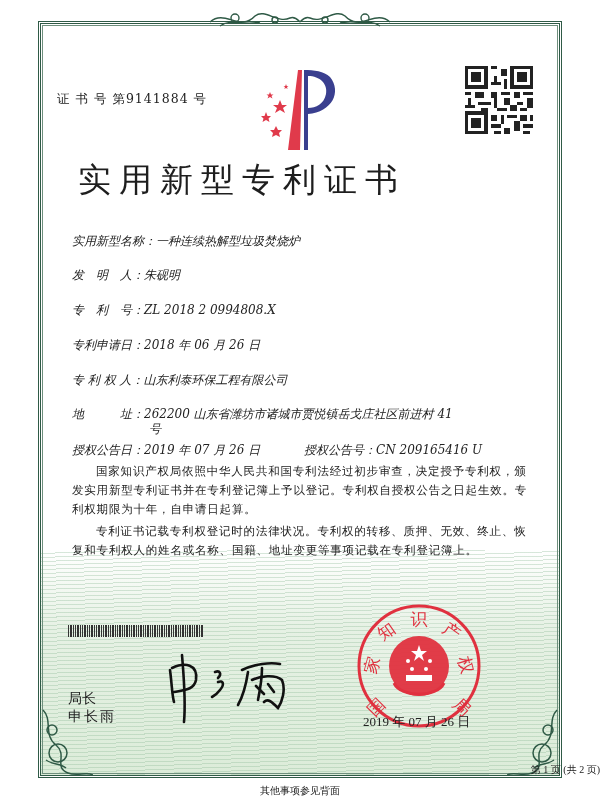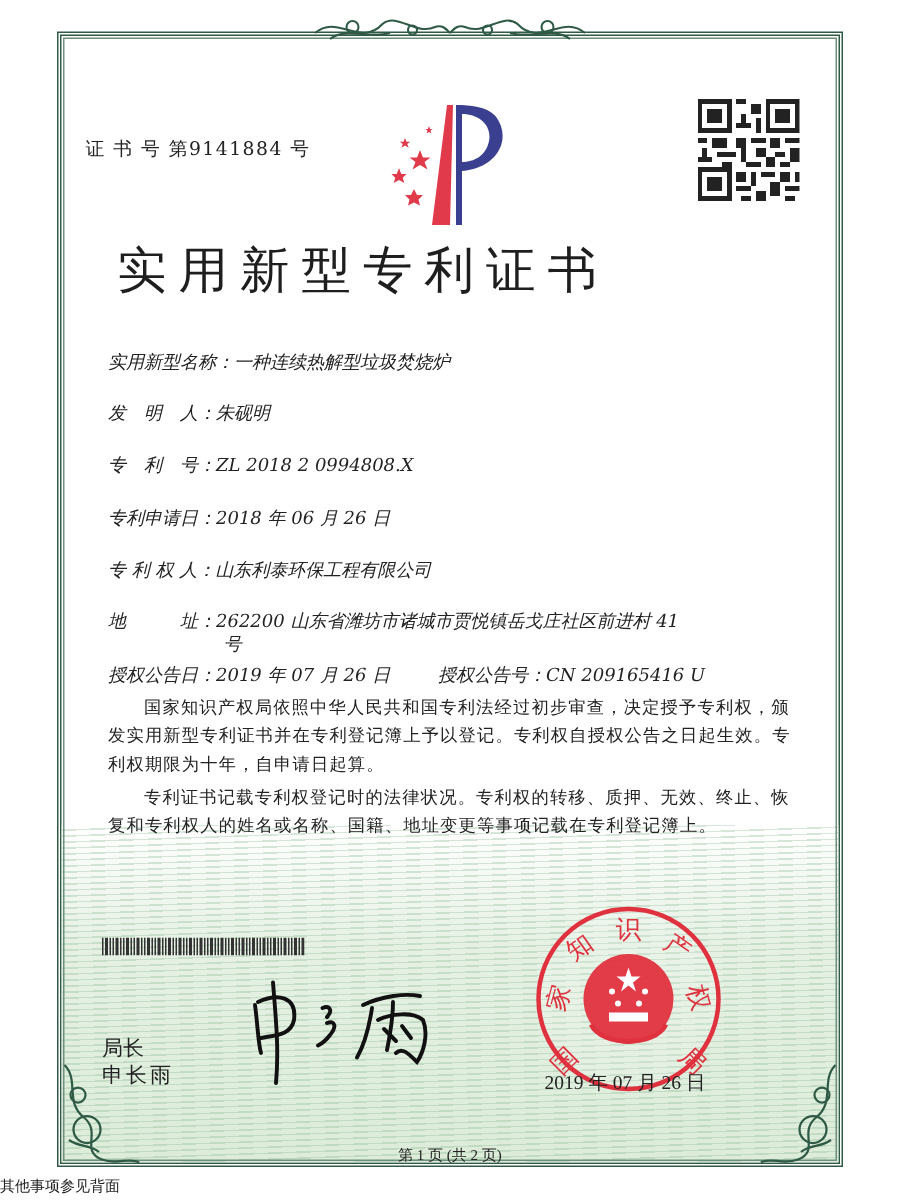--- a/index.html
+++ b/index.html
@@ -39,22 +39,22 @@
   .title { left:0; width:484px; top:158px; text-align:center; font-size:33px; letter-spacing:8px; font-family:"DejaVu Sans","Liberation Sans",sans-serif; font-weight:normal; color:#1e1e1e; }
   .field { left:72px; font-size:12px; white-space:nowrap;font-style:italic; }
   .field .lbl { display:inline-block; }
   .para { left:72px; width:460px; font-size:11.5px; line-height:19px; text-indent:24px; letter-spacing:0.8px; }
   .barcode { left:68px; top:625px; width:135px; height:12px; }
   .sig-title { left:68px; top:678px; font-size:14px; font-family:"DejaVu Sans","Liberation Sans",sans-serif;margin-top:12px; }
   .sig-name { left:68px; top:708px; font-size:14px; letter-spacing:2px; font-family:Liberation Mono, monospace; }
   .signature { left:160px; top:650px; width:140px; height:75px; }
   .seal { left:356px; top:603px; width:126px; height:126px; }
   .seal-date { left:363px; top:713px; font-size:13px; color:#222; font-family:"Liberation Serif",serif; }
-  .page-no { left:0; width:600px; top:763px; text-align:center; font-size:10px; font-family:"Liberation Serif",serif; }
-  .back-note { left:0; width:600px; top:784px; font-size:10px; }
+  .page-no { left:0; width:600px; top:763px; text-align:right; font-size:10px; font-family:"Liberation Serif",serif; }
+  .back-note { left:0; width:600px; top:784px; text-align:center; font-size:10px; }
 </style>
 </head>
 <body>
 
 <div class="frame">
   <div class="guilloche"></div>
 </div>
 <div class="frame-inner"></div>
 
 <svg class="abs ornament-top" viewBox="0 0 190 30">
@@ -133,21 +133,21 @@
 <div class="abs field" style="top:372px">
   <span class="lbl">专 利 权 人：</span><span>山东利泰环保工程有限公司</span>
 </div>
 <div class="abs field" style="top:406px">
   <span class="lbl">地　　　址：</span><span>262200 山东省潍坊市诸城市贾悦镇岳戈庄社区前进村 41</span>
 </div>
 <div class="abs field" style="top:421px;left:149px">号</div>
 <div class="abs field" style="top:442px">
   <span class="lbl">授权公告日：</span><span>2019 年 07 月 26 日</span>
 </div>
-<div class="abs field" style="top:442px;left:292px">
+<div class="abs field" style="top:442px;left:304px">
   <span class="lbl">授权公告号：</span><span>CN 209165416 U</span>
 </div>
 
 <div class="abs para" style="top:462px">国家知识产权局依照中华人民共和国专利法经过初步审查，决定授予专利权，颁发实用新型专利证书并在专利登记簿上予以登记。专利权自授权公告之日起生效。专利权期限为十年，自申请日起算。</div>
 <div class="abs para" style="top:522px">专利证书记载专利权登记时的法律状况。专利权的转移、质押、无效、终止、恢复和专利权人的姓名或名称、国籍、地址变更等事项记载在专利登记簿上。</div>
 
 <svg class="abs barcode" viewBox="0 0 135 12" preserveAspectRatio="none">
   <g fill="#333">
     <rect x="0" width="1" height="12"></rect>
       <rect x="2" width="2" height="12"></rect>

